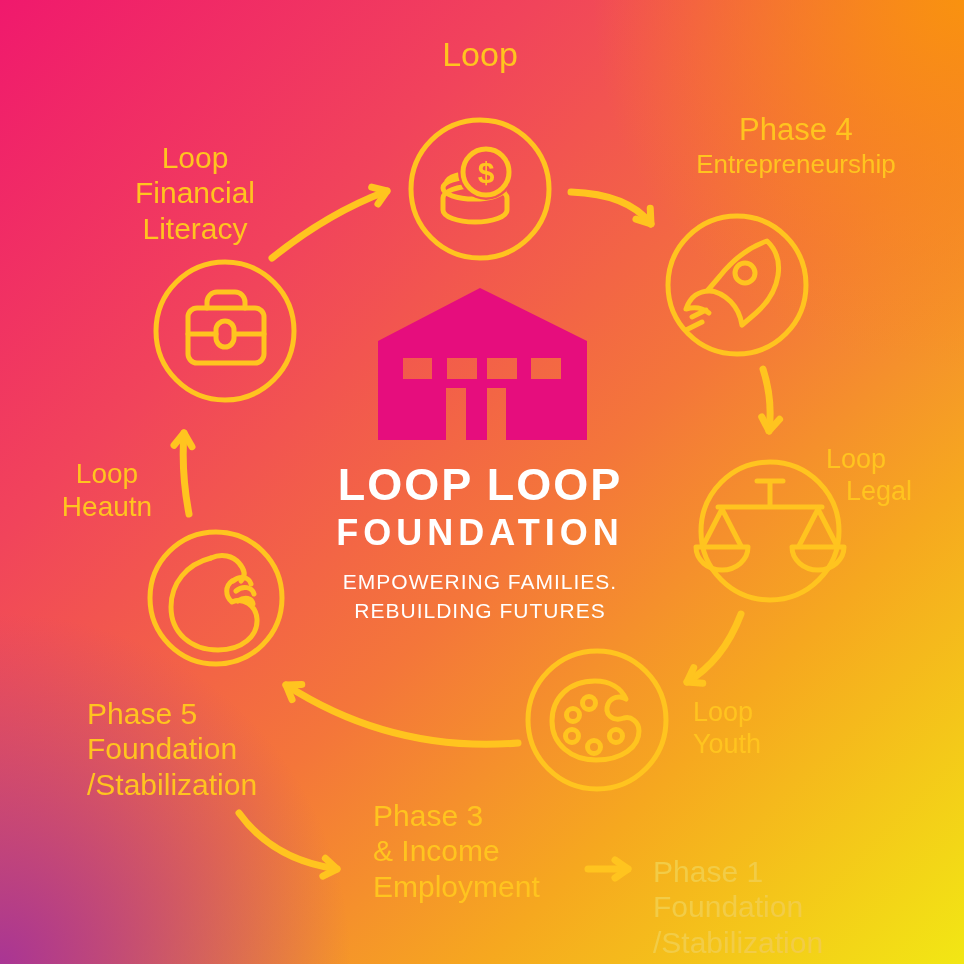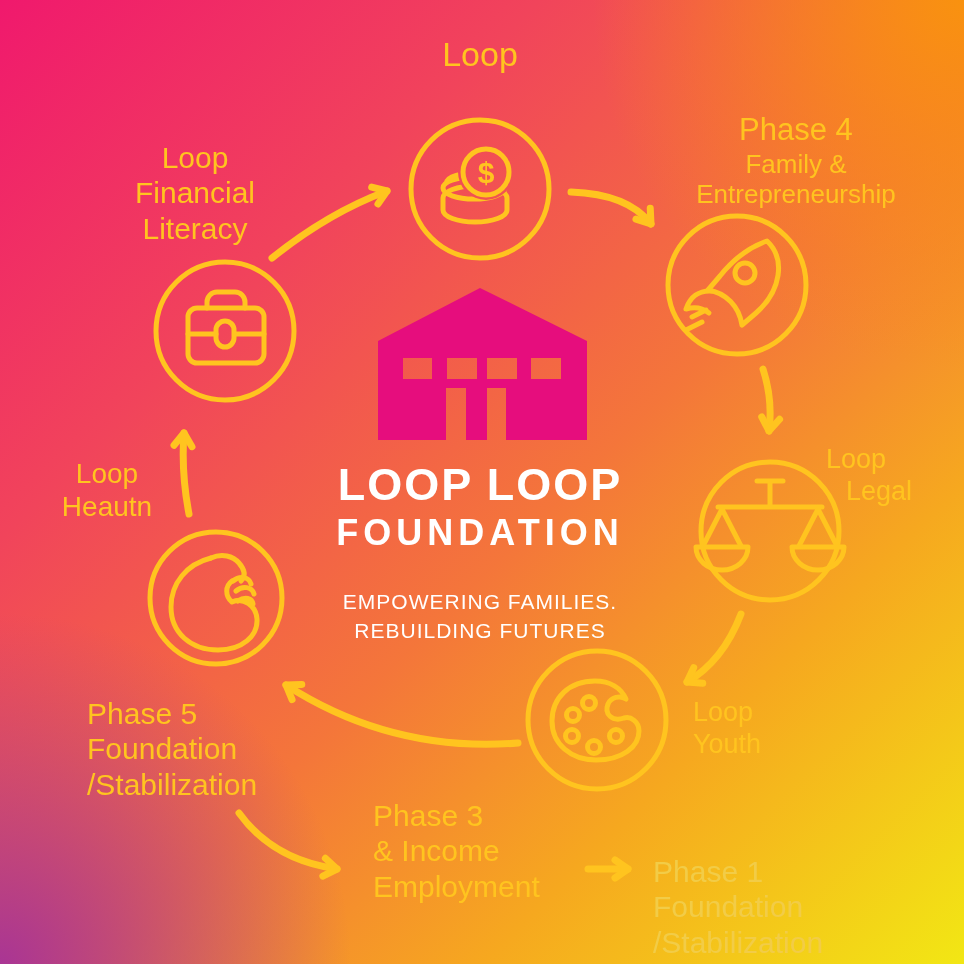--- a/index.html
+++ b/index.html
@@ -21,21 +21,21 @@
   .legal .ind{padding-left:20px;text-align:right;}
   .youth{left:693px;top:697px;font-size:27px;}
   .phase3{left:373px;top:798px;font-size:30px;}
   .phase1{left:653px;top:854px;font-size:30px;color:#F2CC47;}
   .phase5{left:87px;top:696px;font-size:30px;}
   .health{left:40px;top:457px;width:134px;text-align:center;font-size:28px;}
   .financial{left:95px;top:140px;width:200px;text-align:center;font-size:30px;}
   .center-block{position:absolute;left:290px;top:460px;width:380px;text-align:center;color:#FFFFFF;}
   .title1{font-size:45px;font-weight:800;letter-spacing:2px;line-height:1.1;}
   .title2{font-size:36px;font-weight:800;letter-spacing:5px;line-height:1.3;}
-  .tagline{margin-top:32px;font-size:21px;font-weight:400;letter-spacing:1px;line-height:1.38;}
+  .tagline{margin-top:12px;font-size:21px;font-weight:400;letter-spacing:1px;line-height:1.38;}
   .dollar{font-family:"Liberation Sans",sans-serif;font-size:30px;font-weight:800;fill:#FFC41F;}
 </style>
 </head>
 <body>
 
 <div class="stage">
 
   <svg class="overlay" width="964" height="964" viewBox="0 0 964 964">
     <defs>
       <marker id="ah" orient="auto" markerUnits="userSpaceOnUse" refX="0" refY="0" markerWidth="40" markerHeight="40" style="overflow:visible">
@@ -128,21 +128,20 @@
       </g>
     </g>
   </svg>
 
   <div class="label works">
     <span class="ln">Loop</span>
   </div>
 
   <div class="label phase4">
     <span class="ln big">Phase 4</span>
-    <span class="ln">Family &amp;</span>
     <span class="ln">Entrepreneurship</span>
   </div>
 
   <div class="label legal">
     <span class="ln">Loop</span>
     <span class="ln ind">Legal</span>
   </div>
 
   <div class="label youth">
     <span class="ln">Loop</span>

